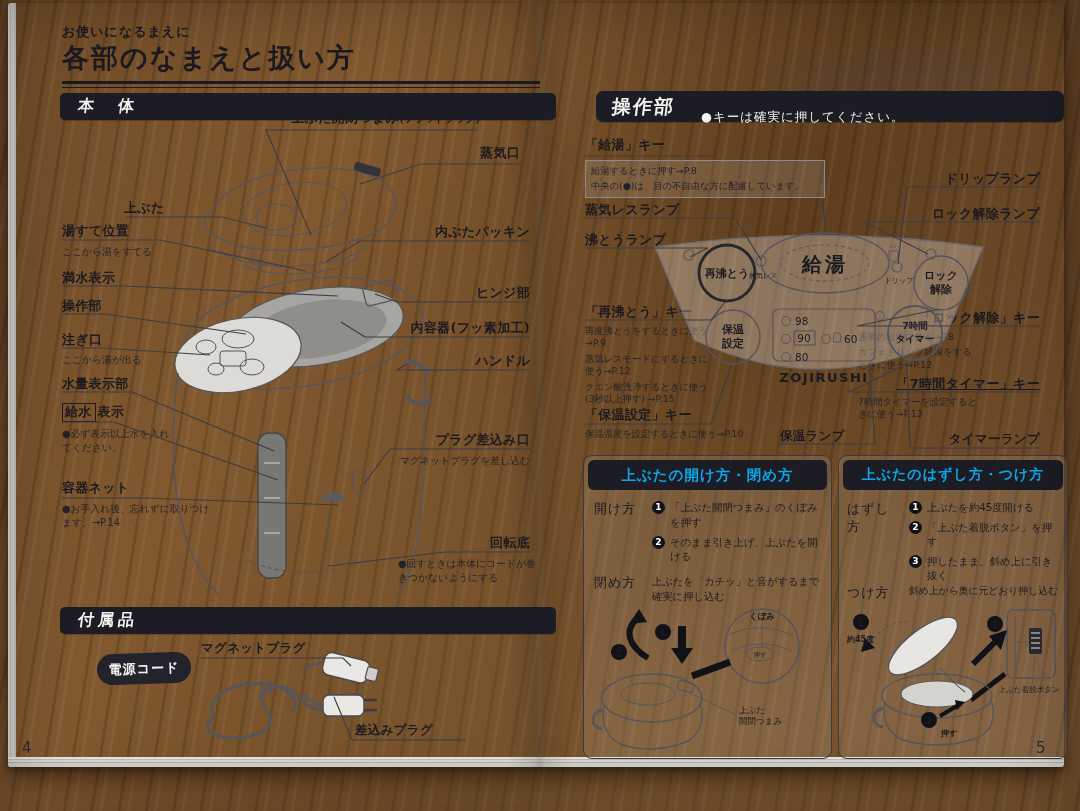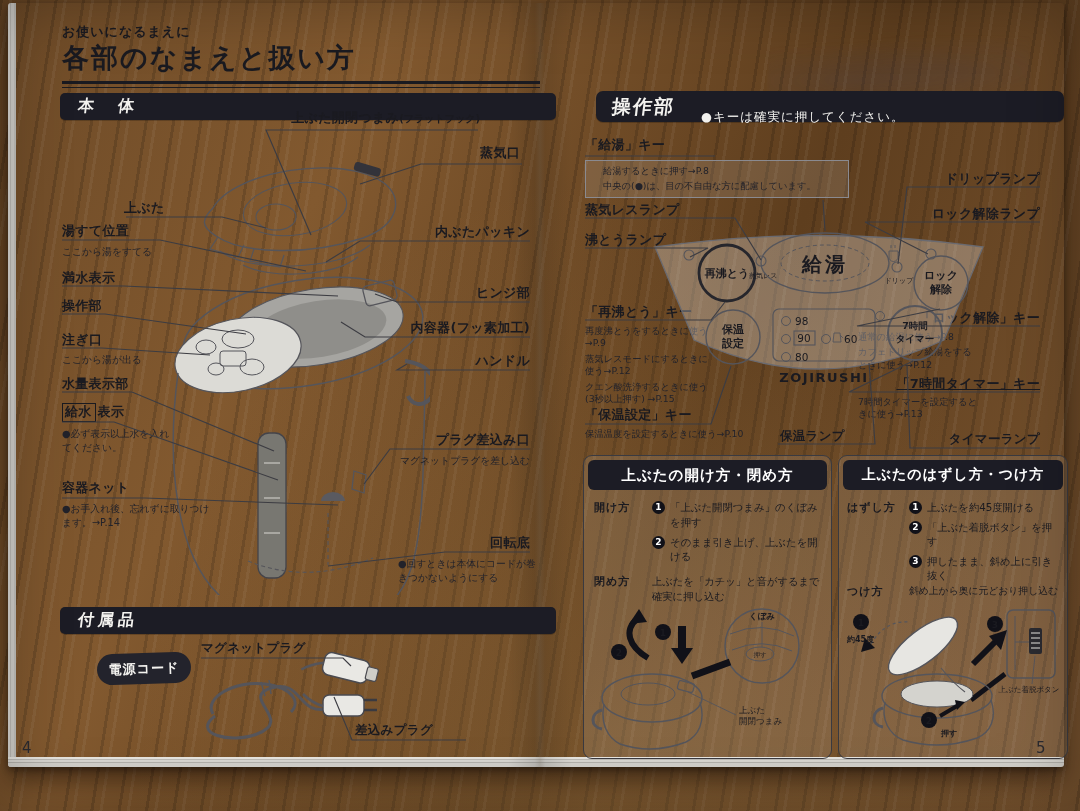--- a/index.html
+++ b/index.html
@@ -35,28 +35,28 @@
   .bar{position:absolute;background:#1c1c25;color:#f3f2ef;border-radius:5px;display:flex;align-items:center;box-shadow:0 1px 0 rgba(0,0,0,.2);}
   .bar .t{font-weight:bold;transform:skewX(-7deg);letter-spacing:4px;}
   .lbl{position:absolute;font-weight:bold;font-size:13px;color:#1a1a20;letter-spacing:.3px;line-height:1.2;}
   .lbl .sub{font-size:10px;letter-spacing:0;}
   .note{font-weight:normal;font-size:9.8px;letter-spacing:0;line-height:1.38;color:#22222a;}
   .tr{text-align:right;}
   .inline-box{display:inline-block;border:1.3px solid #1a1a20;padding:0 3px 1px 2px;margin-right:2px;}
   .khead{position:absolute;font-weight:bold;font-size:13px;color:#1a1a20;letter-spacing:.3px;}
   .kdesc{position:absolute;font-size:9.3px;line-height:1.34;color:#22222a;}
   .kdesc p{margin:0 0 3px 0;}
-  .descbox{border:1px solid #8a8a90;padding:4px 17px;background:rgba(255,255,255,.12);}
+  .descbox{border:1px solid #8a8a90;padding:4px 5px;background:rgba(255,255,255,.12);}
   .nw{white-space:nowrap;}
   .pagenum{position:absolute;font-size:15px;color:#2a2a30;}
   .howbox{position:absolute;border:1.6px solid #3a3a40;border-radius:9px;background:rgba(255,255,255,.10);}
   .howbox .hb-bar{position:absolute;left:4px;top:4px;right:4px;height:30px;background:#1c1c25;border-radius:6px;display:flex;align-items:center;justify-content:center;}
-  .howbox .hb-bar span{color:#ffffff;font-weight:bold;font-size:14.5px;letter-spacing:1px;}
+  .howbox .hb-bar span{color:#0ea5e9;font-weight:bold;font-size:14.5px;letter-spacing:1px;}
   .hrow{position:absolute;display:flex;gap:6px;}
-  .hlabel{font-weight:bold;font-size:11px;color:#1a1a20;flex:none;width:52px;letter-spacing:1px;}
+  .hlabel{font-weight:normal;font-size:13px;color:#1a1a20;flex:none;width:52px;letter-spacing:1px;}
   .steps{display:flex;flex-direction:column;gap:5px;}
   .step{display:flex;gap:5px;font-size:10.4px;line-height:1.42;color:#1a1a20;}
   .numb{flex:none;width:13px;height:13px;border-radius:50%;background:#111118;color:#fff;font-size:9px;font-weight:bold;display:flex;align-items:center;justify-content:center;margin-top:1px;}
   .badge-oval{position:absolute;background:#23232c;color:#f3f2ef;border-radius:16px;display:flex;align-items:center;justify-content:center;font-weight:bold;font-size:13px;letter-spacing:1px;transform:rotate(-2deg);}
   svg text{fill:#1a1a20;}
   .lead{stroke:#3c3c42;stroke-width:1.15;fill:none;}
   .draw{stroke:#55555b;fill:none;}
 </style>
 </head>
 <body>

